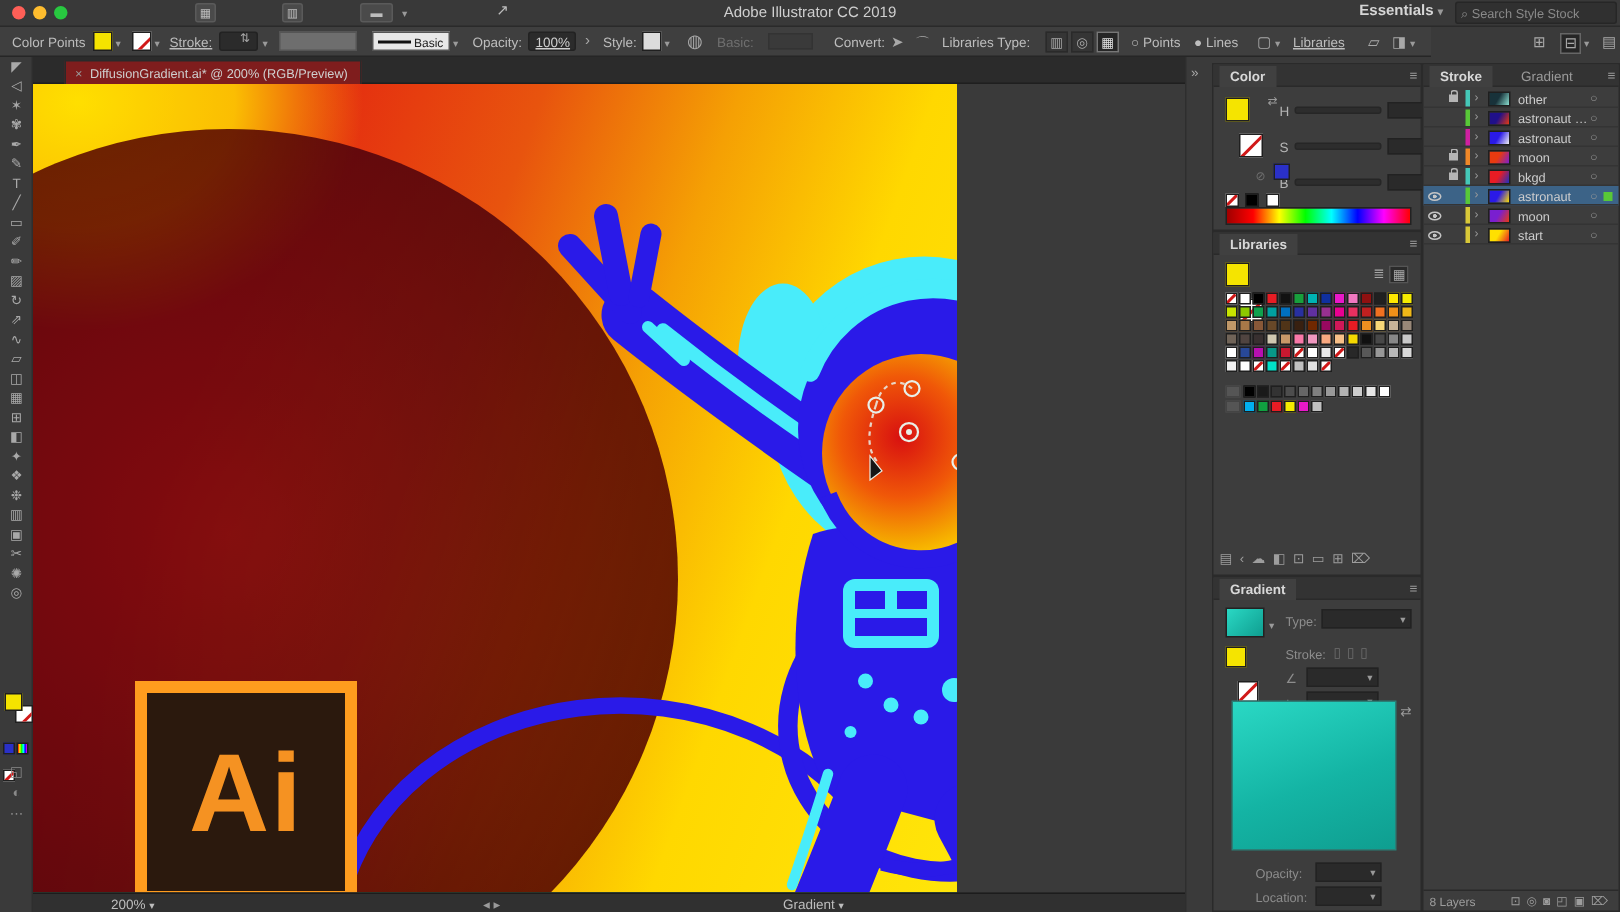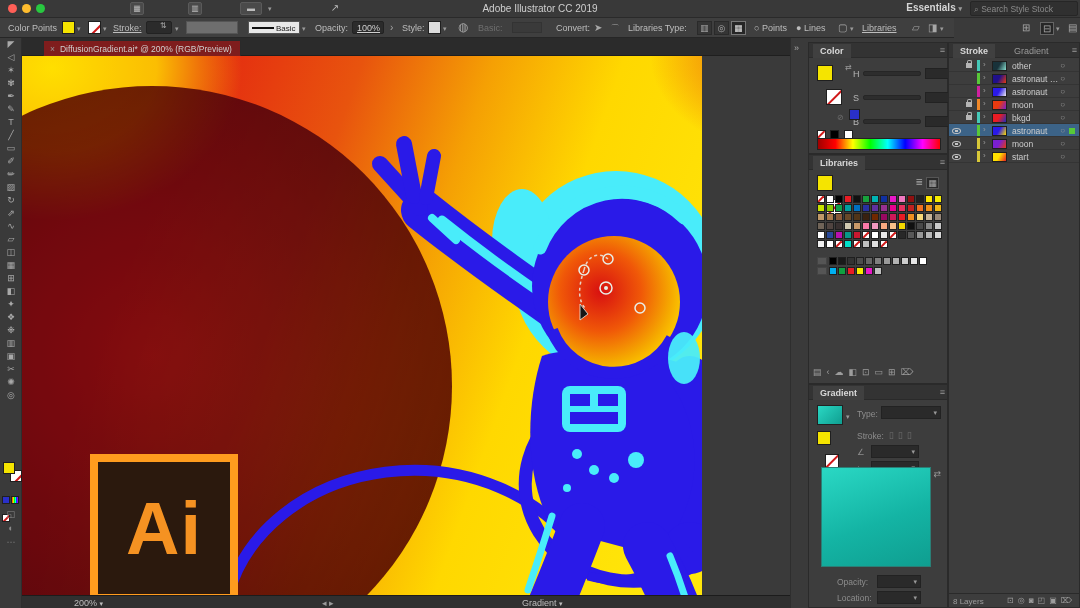--- a/index.html
+++ b/index.html
@@ -47,21 +47,21 @@
   #tb-proxy { left:3px; top:424px; width:19px; height:22px; }
   .proxy-fill { width:12px; height:12px; border:1px solid #1f1f1f; }
   #tb-minis { left:2px; top:452px; }
   .mini { width:8px; height:8px; border:1px solid #1f1f1f; display:inline-block; margin-right:1px; }
   .mini.grad { background:linear-gradient(90deg,#f00,#ff0,#0f0,#0ff,#00f,#f0f); }
   .mini.none { background:#fff; position:relative; overflow:hidden; }
   .mini.none::after { content:""; position:absolute; left:-2px; top:2px; width:12px; height:1.5px;
     background:#d01818; transform:rotate(-45deg); }
 
   
-  #canvas { left:22px; top:56px; width:680px; height:539px; overflow:hidden; background:#22c55e; }
+  #canvas { left:22px; top:56px; width:616px; height:539px; overflow:hidden; background:#22c55e; }
   #ai-badge { left:68px; top:398px; width:148px; height:148px; border:8px solid var(--badge-border);
     background:var(--badge-bg); display:flex; align-items:center; justify-content:center; }
   #ai-badge span { color:var(--badge-fg); font-size:74px; font-weight:bold; letter-spacing:1px; }
 
   
   #statusbar { left:22px; top:595px; width:768px; height:13px; background:#303030; border-top:1px solid #1c1c1c;
     font-size:9px; color:#bdbdbd; }
   #statusbar .item { top:2px; }
   #zoom-box { left:52px; width:58px; }
   #nav-arrows { left:300px; color:#9a9a9a; }

